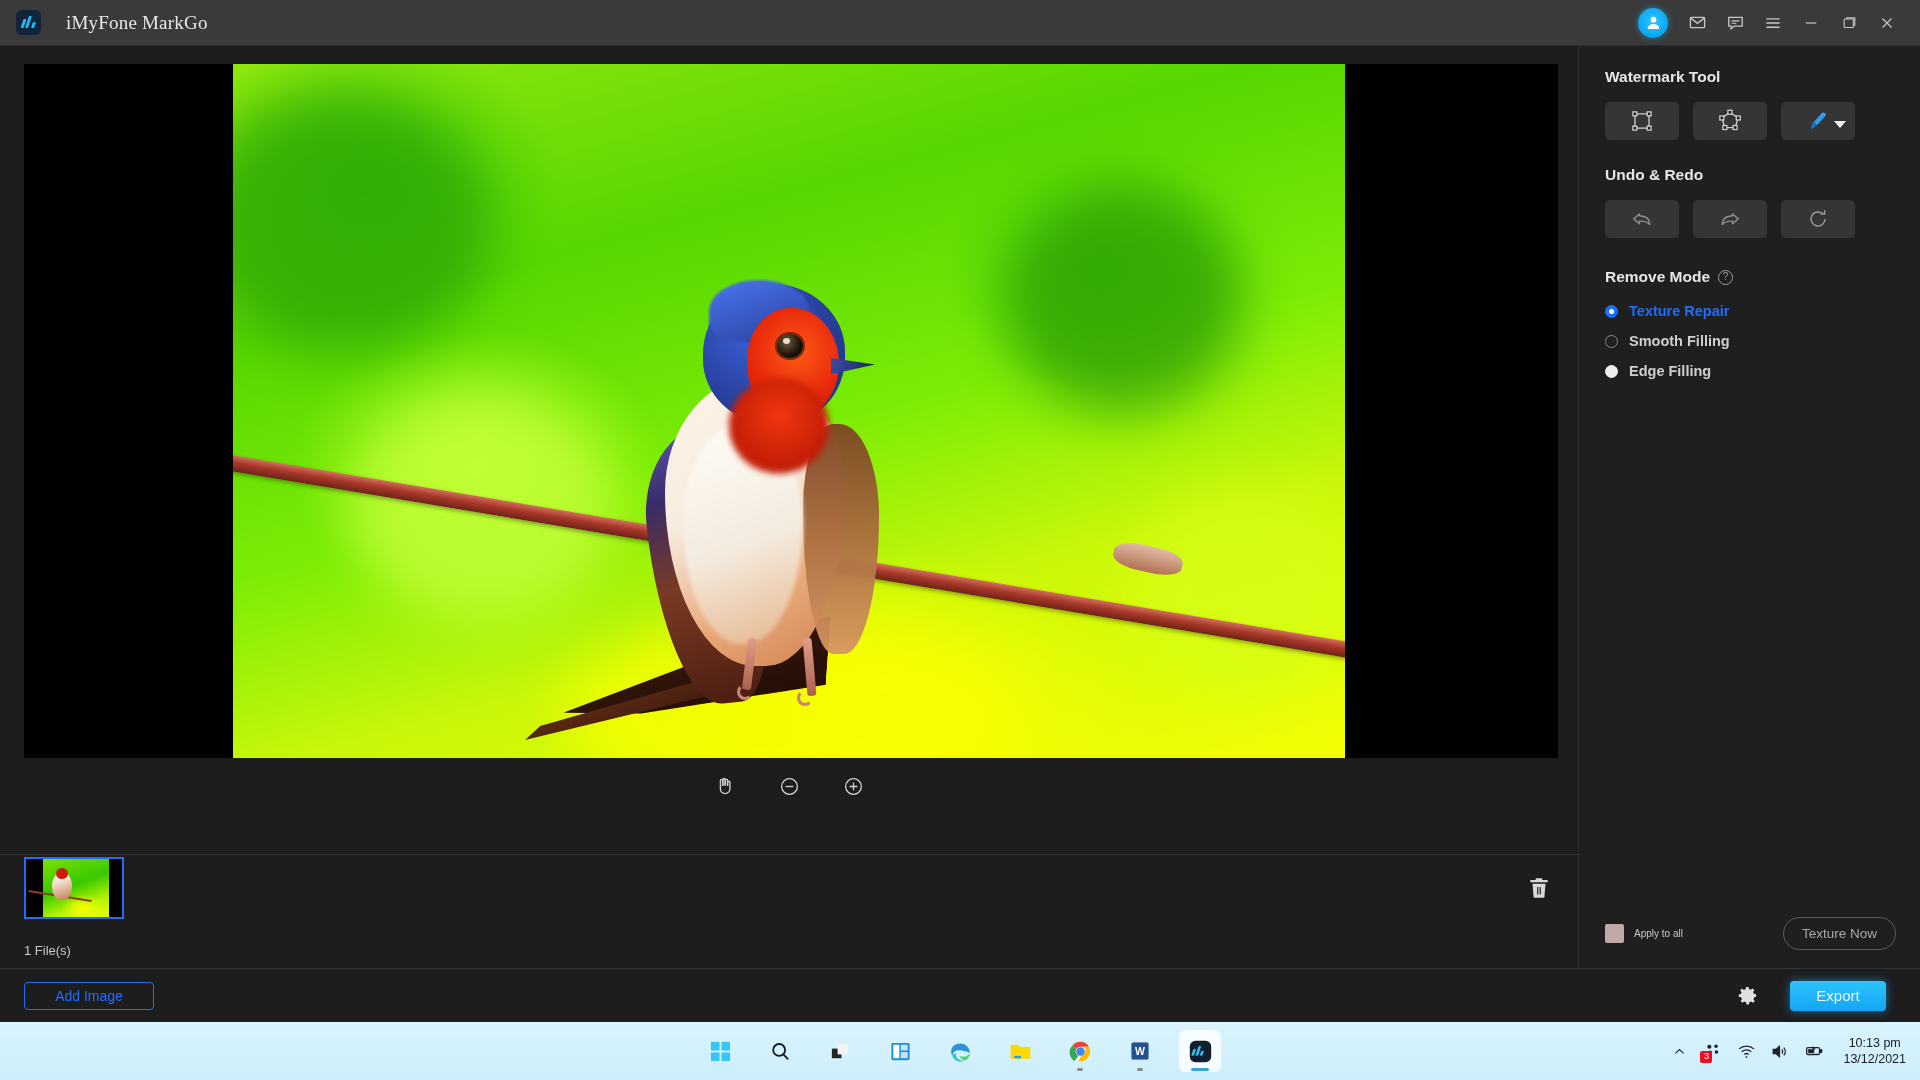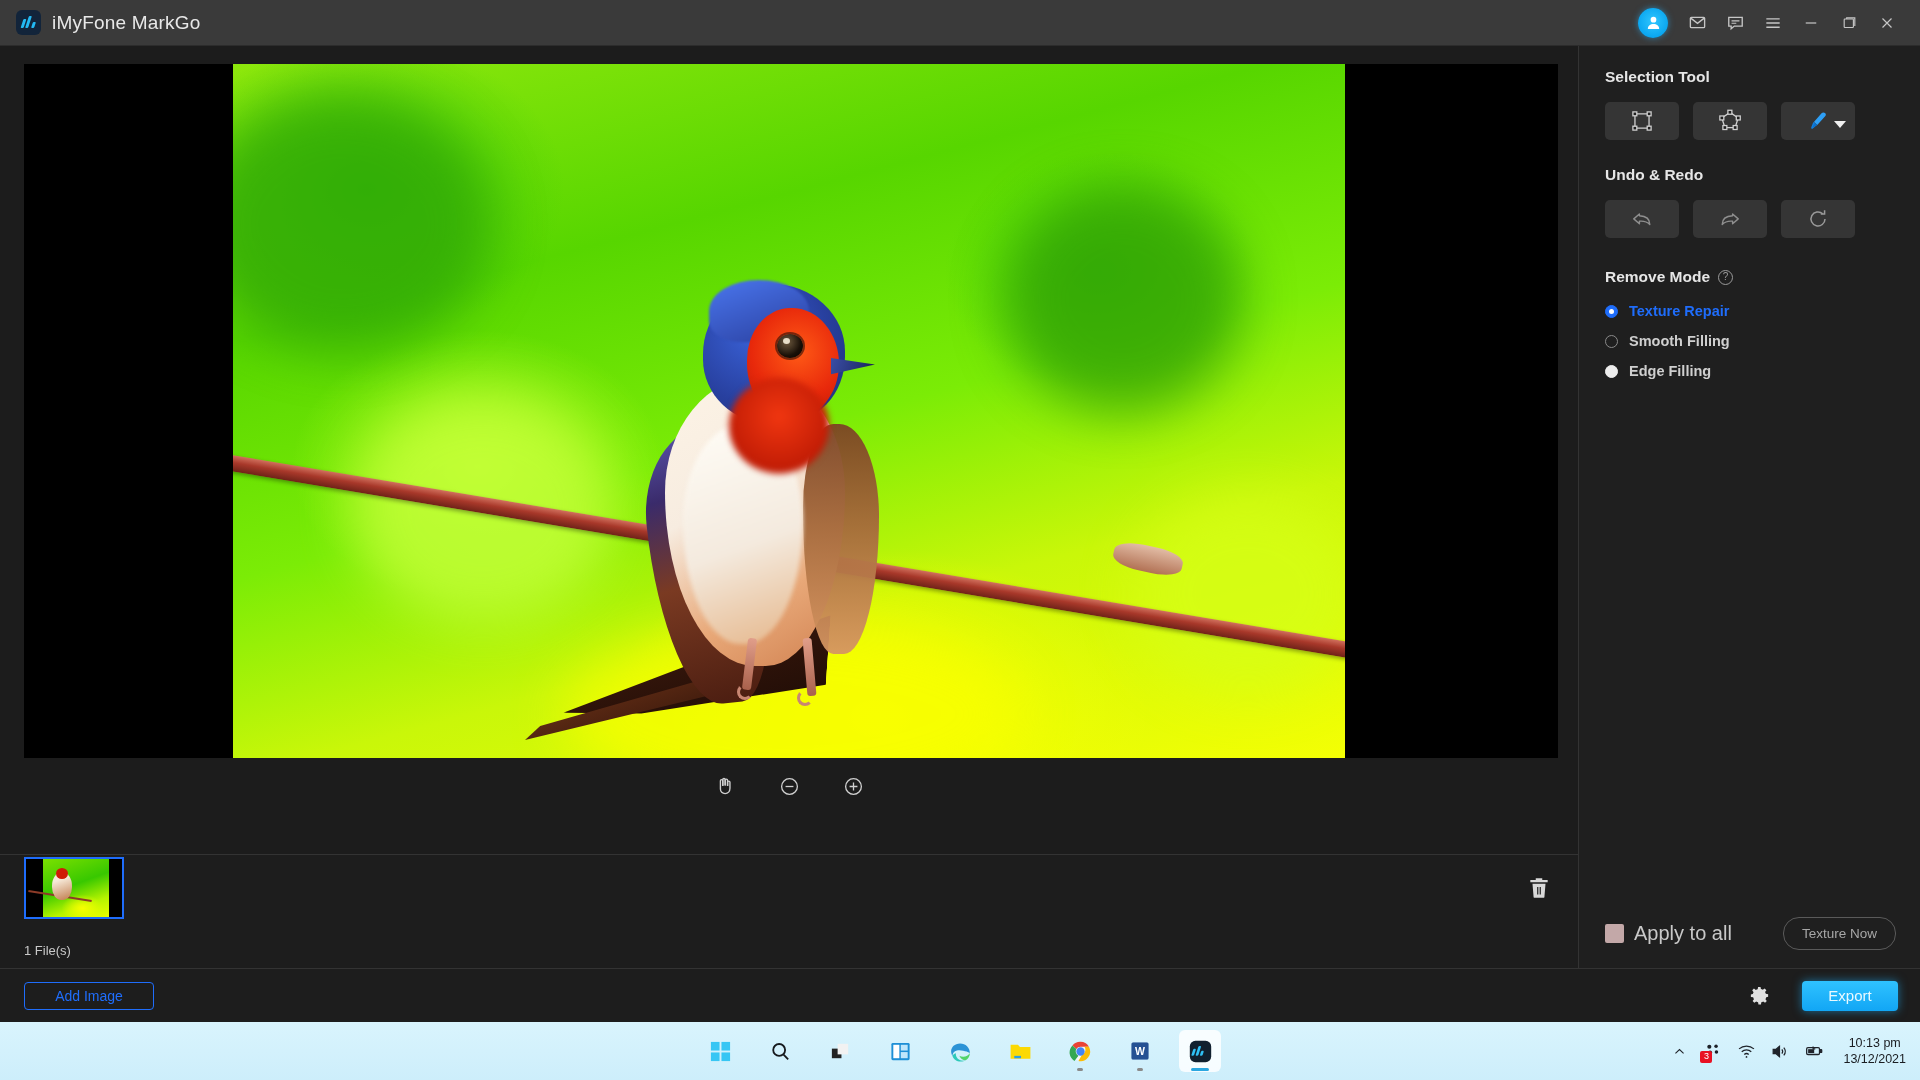--- a/index.html
+++ b/index.html
@@ -18,21 +18,21 @@
   }
 
   
   .titlebar {
     height: 46px; flex: 0 0 46px;
     background: #3a3a3a;
     display: flex; align-items: center;
     padding: 0 14px 0 16px;
     border-bottom: 1px solid #2c2c2c;
   }
-  .brand { display: flex; align-items: center; gap: 11px; }
+  .brand { display: flex; align-items: center; gap: 25px; font-family: Liberation Serif, serif; }
   .brand-logo {
     width: 25px; height: 25px; border-radius: 6px;
     background: #12243a;
     display: flex; align-items: center; justify-content: center;
     position: relative; overflow: hidden;
   }
   .brand-logo .m1, .brand-logo .m2, .brand-logo .m3 {
     position: absolute; background: #23b9f2; border-radius: 1px;
     transform: skewX(-18deg);
   }
@@ -317,34 +317,34 @@
   .radio-label.active { color: #1f6dfb; }
 
   .sb-footer {
     margin-top: auto; margin-bottom: 18px;
     display: flex; align-items: center; justify-content: space-between;
   }
   .apply-all { display: flex; align-items: center; gap: 10px; }
   .apply-box {
     width: 19px; height: 19px; background: #c3a8a8; border-radius: 2px;
   }
-  .apply-label { color: #c8c8c8; font-size: 20px; }
+  .apply-label { color: #c8c8c8; font-size: 10px; }
   .remove-now {
     padding: 8px 18px; border-radius: 16px;
     border: 1px solid #5a5a5a; color: #a7a7a7; font-size: 13.5px;
     background: transparent;
   }
 
   
   .actionbar {
     height: 54px; flex: 0 0 54px;
     background: #1d1d1d;
     border-top: 1px solid #333;
     display: flex; align-items: center;
-    padding: 0 22px 0 24px;
+    padding: 0 34px 0 24px;
   }
   .add-image {
     width: 130px; height: 28px; border-radius: 4px;
     border: 1.5px solid #1f6dfb; background: transparent;
     color: #1f6dfb; font-size: 14px;
     display: flex; align-items: center; justify-content: center;
   }
   .actionbar-right { margin-left: auto; display: flex; align-items: center; gap: 30px; }
   .gear-btn { width: 26px; height: 26px; display: flex; align-items: center; justify-content: center; }
   .export-btn {
@@ -531,21 +531,21 @@
             <path d="M9 3h6v1.6h5V6.6H4V4.6h5z"></path>
             <path d="M6 8h12l-1 12.2a1 1 0 0 1-1 .9H8a1 1 0 0 1-1-.9z"></path>
             <path d="M10.3 11h1.1v7h-1.1zM12.6 11h1.1v7h-1.1z" fill="#1d1d1d"></path>
           </svg>
         </div>
       </div>
     </div>
 
     <div class="sidebar">
 
-      <div class="sb-title">Selection Tool</div>
+      <div class="sb-title">Watermark Tool</div>
       <div class="tool-row">
         <div class="tool-btn">
           <svg width="26" height="26" viewBox="0 0 24 24" fill="none" stroke="#d0d0d0" stroke-width="1.2">
             <path d="M5.5 5.5h13v13h-13z"></path>
             <rect x="3.6" y="3.6" width="3.6" height="3.6" fill="#1f1f1f"></rect>
             <rect x="16.8" y="3.6" width="3.6" height="3.6" fill="#1f1f1f"></rect>
             <rect x="3.6" y="16.8" width="3.6" height="3.6" fill="#1f1f1f"></rect>
             <rect x="16.8" y="16.8" width="3.6" height="3.6" fill="#1f1f1f"></rect>
           </svg>
         </div>

